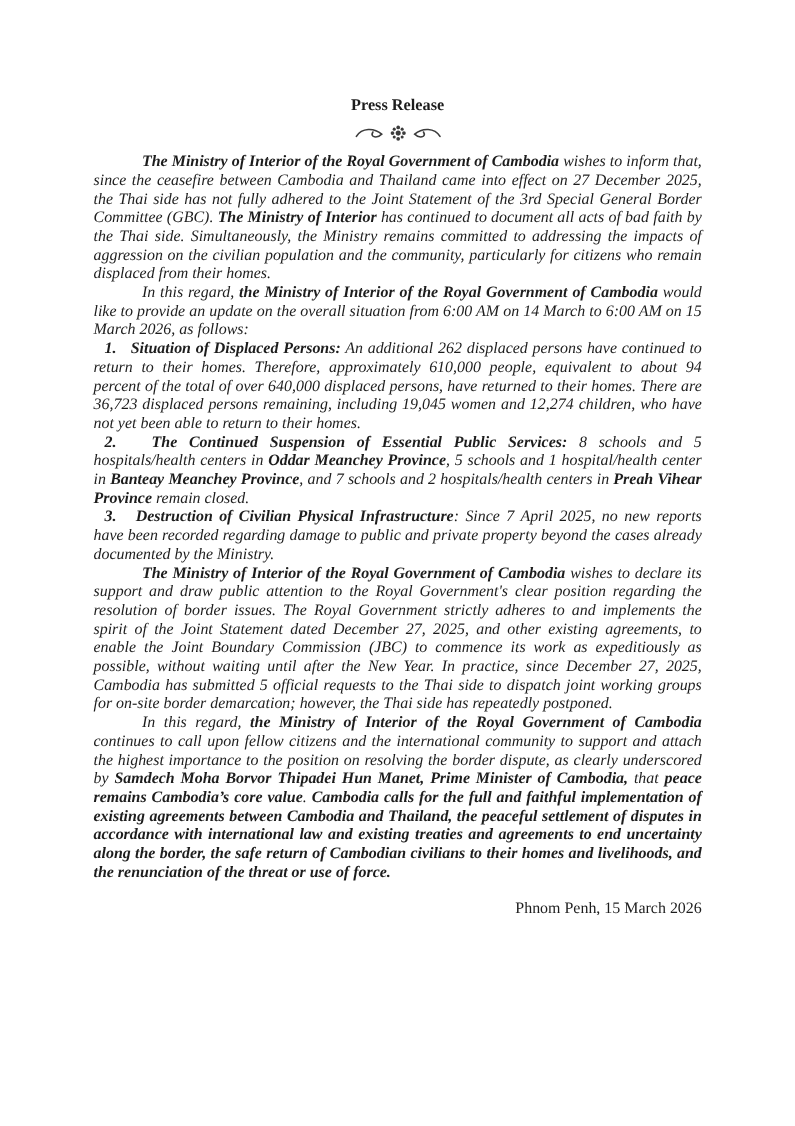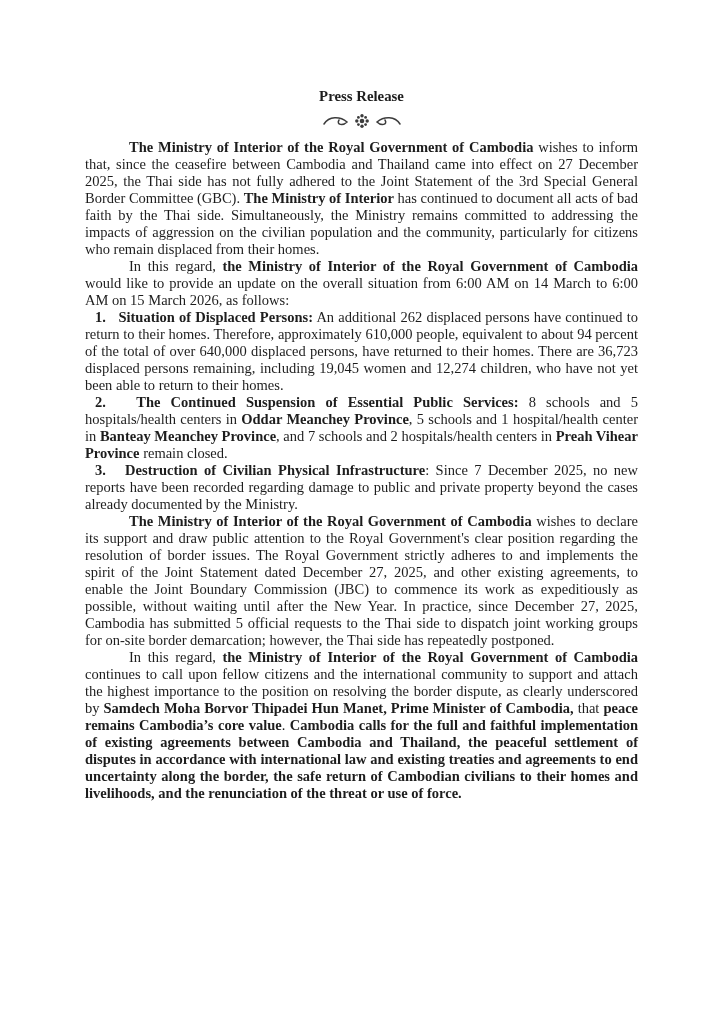--- a/index.html
+++ b/index.html
@@ -29,20 +29,21 @@
   }
   .ornament-wrap {
     text-align: center;
     margin: 6px 0 9px 0;
     height: 18px;
   }
   .doc-body p.para {
     margin: 0;
     text-align: justify;
     text-indent: 44px;
+    font-style: italic;
   }
   .doc-body p.para.list {
     text-indent: 10px;
   }
   .bold {
     font-weight: bold;
   }
   .dateline {
     margin-top: 16px;
     text-align: right;
@@ -75,19 +76,20 @@
         <circle cx="45.6" cy="12.6" r="1.4"></circle>
       </g>
     </svg>
   </div>
 
   <div class="doc-body">
       <p class="para"><span class="bold">The Ministry of Interior of the Royal Government of Cambodia</span><span> wishes to inform that, since the ceasefire between Cambodia and Thailand came into effect on 27 December 2025, the Thai side has not fully adhered to the Joint Statement of the 3rd Special General Border Committee (GBC). </span><span class="bold">The Ministry of Interior</span><span> has continued to document all acts of bad faith by the Thai side. Simultaneously, the Ministry remains committed to addressing the impacts of aggression on the civilian population and the community, particularly for citizens who remain displaced from their homes.</span></p>
       <p class="para"><span>In this regard, </span><span class="bold">the Ministry of Interior of the Royal Government of Cambodia</span><span> would like to provide an update on the overall situation from 6:00 AM on 14 March to 6:00 AM on 15 March 2026, as follows:</span></p>
       <p class="para list"><span class="bold">1.&nbsp;&nbsp;&nbsp;Situation of Displaced Persons:</span><span> An additional 262 displaced persons have continued to return to their homes. Therefore, approximately 610,000 people, equivalent to about 94 percent of the total of over 640,000 displaced persons, have returned to their homes. There are 36,723 displaced persons remaining, including 19,045 women and 12,274 children, who have not yet been able to return to their homes.</span></p>
       <p class="para list"><span class="bold">2.&nbsp;&nbsp;&nbsp;The Continued Suspension of Essential Public Services:</span><span> 8 schools and 5 hospitals/health centers in </span><span class="bold">Oddar Meanchey Province</span><span>, 5 schools and 1 hospital/health center in </span><span class="bold">Banteay Meanchey Province</span><span>, and 7 schools and 2 hospitals/health centers in </span><span class="bold">Preah Vihear Province</span><span> remain closed.</span></p>
-      <p class="para list"><span class="bold">3.&nbsp;&nbsp;&nbsp;Destruction of Civilian Physical Infrastructure</span><span>: Since 7 December 2025, no new reports have been recorded regarding damage to public and private property beyond the cases already documented by the Ministry.</span></p>
+      <p class="para list"><span class="bold">3.&nbsp;&nbsp;&nbsp;Destruction of Civilian Physical Infrastructure</span><span>: Since 7 April 2025, no new reports have been recorded regarding damage to public and private property beyond the cases already documented by the Ministry.</span></p>
       <p class="para"><span class="bold">The Ministry of Interior of the Royal Government of Cambodia</span><span> wishes to declare its support and draw public attention to the Royal Government's clear position regarding the resolution of border issues. The Royal Government strictly adheres to and implements the spirit of the Joint Statement dated December 27, 2025, and other existing agreements, to enable the Joint Boundary Commission (JBC) to commence its work as expeditiously as possible, without waiting until after the New Year. In practice, since December 27, 2025, Cambodia has submitted 5 official requests to the Thai side to dispatch joint working groups for on-site border demarcation; however, the Thai side has repeatedly postponed.</span></p>
       <p class="para"><span>In this regard, </span><span class="bold">the Ministry of Interior of the Royal Government of Cambodia</span><span> continues to call upon fellow citizens and the international community to support and attach the highest importance to the position on resolving the border dispute, as clearly underscored by </span><span class="bold">Samdech Moha Borvor Thipadei Hun Manet, Prime Minister of Cambodia,</span><span> that </span><span class="bold">peace remains Cambodia’s core value</span><span>. </span><span class="bold">Cambodia calls for the full and faithful implementation of existing agreements between Cambodia and Thailand, the peaceful settlement of disputes in accordance with international law and existing treaties and agreements to end uncertainty along the border, the safe return of Cambodian civilians to their homes and livelihoods, and the renunciation of the threat or use of force.</span></p>
     </div>
 
+  <div class="dateline">Phnom Penh, 15 March 2026</div>
 
 </div>
 
 </body></html>

